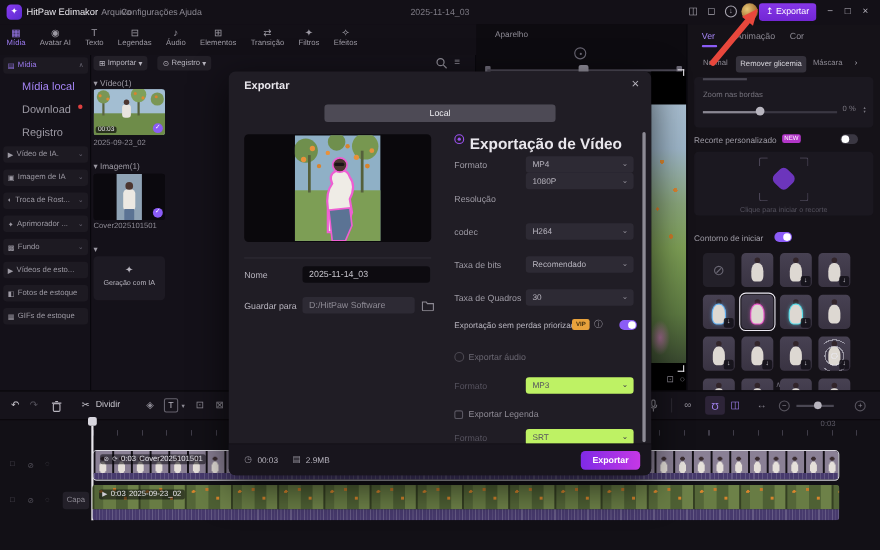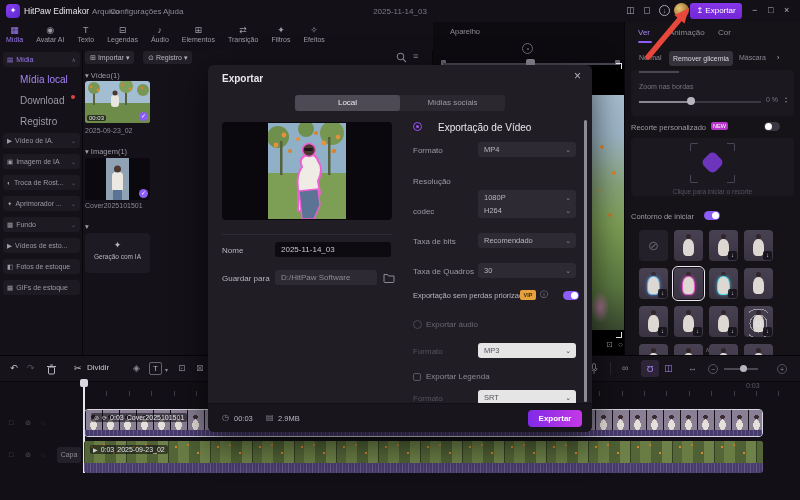--- a/index.html
+++ b/index.html
@@ -131,21 +131,21 @@
 #dlg-prevbox{position:absolute;left:14px;top:57px;width:170px;height:98px;background:#0a080c;border-radius:4px}
 #dlg-divider{position:absolute;left:14px;top:169px;width:170px;height:1px;background:#2f2c35}
 .fld-label{position:absolute;font-size:8px;color:#b8b5bf}
 .fld-label.dim{color:#55525e}
 .fld-label.mid{color:#9d9aa4}
 .dlg-input{position:absolute;border:none;outline:none;border-radius:3px;font-size:8px;padding:0 6px;height:15px}
 #name-input{left:67px;top:177px;width:116px;background:#0d0b10;color:#c8c6ce}
 #path-input{left:67px;top:205px;width:102px;background:#2d2a34;color:#8d8a94}
 .drop{position:absolute;left:270px;width:98px;height:15px;background:#2d2a34;border-radius:3px;font-size:7.5px;color:#b8b5bf;line-height:15px;padding:0 6px}
 .drop .dchev{position:absolute;right:5px;top:0;font-size:7px;color:#8d8a94}
-.drop.dim{background:#e5e5e5;color:#55525e}.drop.dim .dchev{color:#45424c}
+.drop.dim{background:#bef264;color:#55525e}.drop.dim .dchev{color:#45424c}
 .radio{position:absolute;width:9px;height:9px;border-radius:50%}
 .radio.on{border:1.5px solid #9b52f0}
 .radio.on::after{content:"";position:absolute;left:1.5px;top:1.5px;width:3px;height:3px;border-radius:50%;background:#9b52f0}
 .radio.offdim{border:1.5px solid #4a4750}
 #legend-chk{position:absolute;left:205px;top:308px;width:8px;height:8px;border:1.5px solid #5a5762;border-radius:2px}
 #vip{position:absolute;left:312px;top:225px;width:16px;height:10px;background:#e8a23c;border-radius:2px;color:#422f0e;font-size:5.5px;font-weight:bold;text-align:center;line-height:10px}
 #info-i{position:absolute;left:332px;top:224px;font-size:8px;color:#8d8a94}
 #dlg-scroll{position:absolute;left:376px;top:55px;width:3px;height:282px;background:#8d8b95;border-radius:2px}
 #dlg-footer{position:absolute;left:0;top:338px;width:384px;height:29px;background:#18151d;border-top:1px solid #121016;border-radius:0 0 6px 6px}
 .ftr-ic{position:absolute;top:9px;font-size:8px;color:#8d8a94}
@@ -557,21 +557,20 @@
           <span>2025-09-23_02</span>
       </div>
     </div>
   </section>
 
   <div id="dialog">
     <span id="dlg-title">Exportar</span>
     <span id="dlg-close">×</span>
     <div id="dlg-tabs">
       <div class="dlg-tab active">Local</div>
-      <div class="dlg-tab">Mídias sociais</div>
     </div>
 
     <div id="dlg-prevbox">
       <svg class="abs" style="left:46px;top:1px" width="78" height="96" viewBox="0 0 78 96">
         <rect width="78" height="96" fill="#8fb0c6"></rect>
         <rect y="50" width="78" height="46" fill="#7d9e55"></rect>
         <circle cx="10" cy="14" r="11" fill="#6f8f4d"></circle>
           <circle cx="64" cy="10" r="12" fill="#779750"></circle>
           <circle cx="38" cy="6" r="8" fill="#6f8f4d"></circle>
         <rect x="12" y="18" width="2.5" height="34" fill="#55603c"></rect>
@@ -594,26 +593,26 @@
 
     <span class="fld-label" style="left:14px;top:181px">Nome</span>
     <input id="name-input" class="dlg-input" value="2025-11-14_03" style="">
     <span class="fld-label" style="left:14px;top:209px">Guardar para</span>
     <input id="path-input" class="dlg-input" value="D:/HitPaw Software" style="">
     <svg class="abs" style="left:175px;top:207px" width="12" height="11" viewBox="0 0 12 11">
         <path d="M1 2.5 h3.5 l1 1.5 H11 v5.5 a1 1 0 0 1 -1 1 H2 a1 1 0 0 1 -1 -1 Z" fill="none" stroke="#8d8a94" stroke-width="1"></path>
       </svg>
 
     <span class="radio on" style="left:205px;top:57px"></span>
-    <span class="abs" style="left:230px;top:57px;font-size:10px;font-weight:normal;color:#e8e6ec">Exportação de Vídeo</span>
+    <span class="abs" style="left:219px;top:57px;font-size:14px;font-weight:bold;color:#e8e6ec">Exportação de Vídeo</span>
 
     <span class="fld-label mid" style="left:205px;top:81px">Formato</span>
     <div class="drop" style="top:77px"><span>MP4</span><span class="dchev">⌄</span></div>
     <span class="fld-label mid" style="left:205px;top:112px">Resolução</span>
-    <div class="drop" style="top:125px"><span>1080P</span><span class="dchev">⌄</span></div>
+    <div class="drop" style="top:92px"><span>1080P</span><span class="dchev">⌄</span></div>
     <span class="fld-label mid" style="left:205px;top:142px">codec</span>
     <div class="drop" style="top:138px"><span>H264</span><span class="dchev">⌄</span></div>
     <span class="fld-label mid" style="left:205px;top:172px">Taxa de bits</span>
     <div class="drop" style="top:168px"><span>Recomendado</span><span class="dchev">⌄</span></div>
     <span class="fld-label mid" style="left:205px;top:202px">Taxa de Quadros</span>
     <div class="drop" style="top:198px"><span>30</span><span class="dchev">⌄</span></div>
 
     <span class="abs" style="left:205px;top:226px;font-size:7.5px;color:#b8b5bf">Exportação sem perdas priorizada</span>
     <span id="vip">VIP</span>
     <span id="info-i">ⓘ</span>

